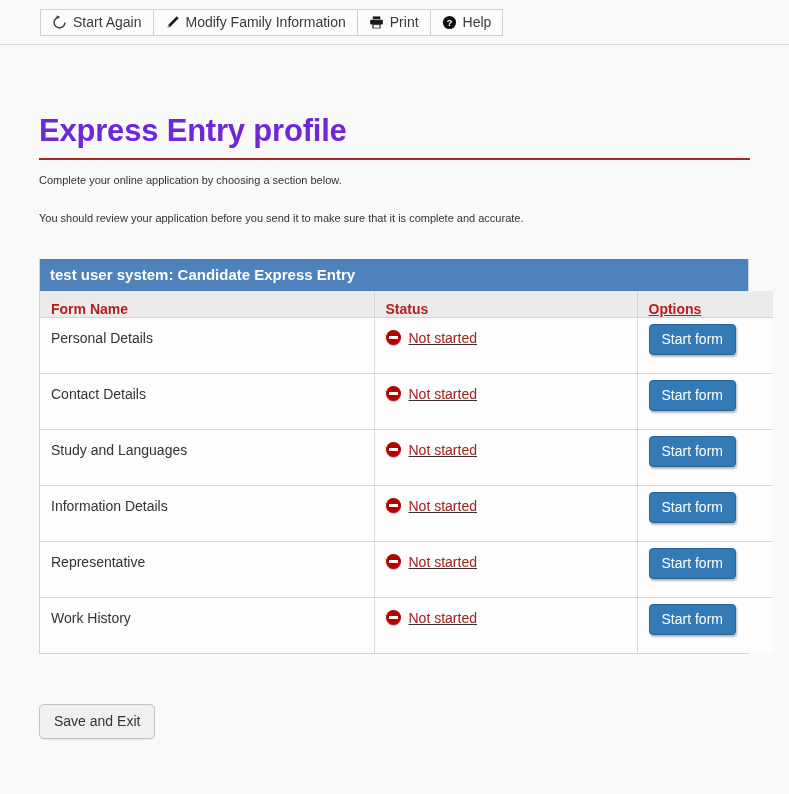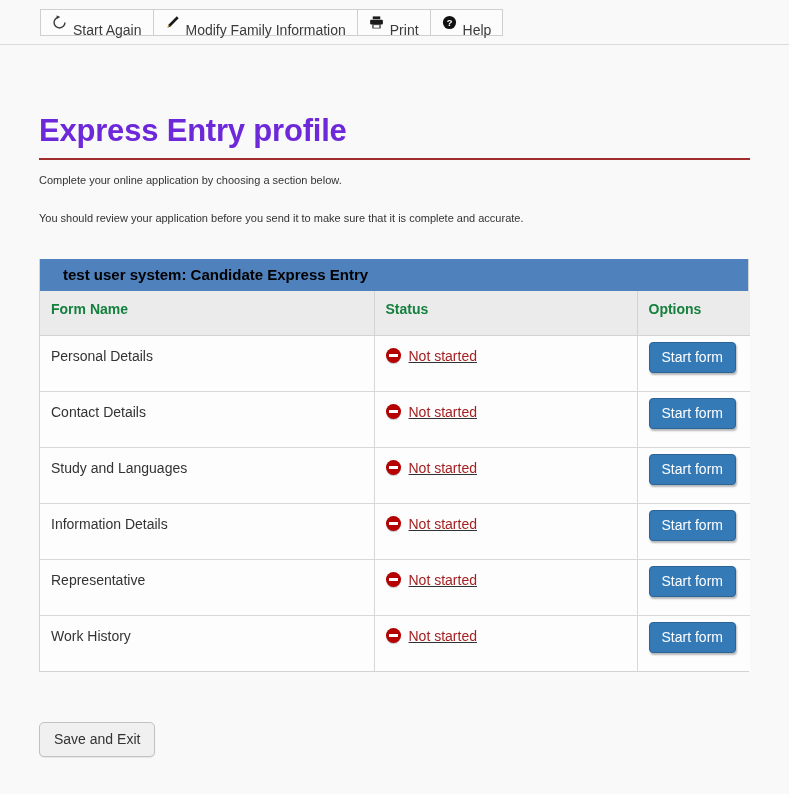--- a/index.html
+++ b/index.html
@@ -39,21 +39,21 @@
     border: 1px solid #cfcfcf;
     border-right: none;
     font-size: 14px;
     color: #3b3b3b;
     cursor: pointer;
     box-sizing: border-box;
     white-space: nowrap;
     line-height: 1;
   }
   .tb-btn:last-child { border-right: 1px solid #cfcfcf; }
-  .tb-btn .lbl { position: relative; top: 8px; }
+  .tb-btn .lbl { position: relative; top: 0px; }
 
   .ico { display: inline-block; flex: 0 0 auto; line-height: 0; }
 
   
   .page {
     padding: 0 0 0 39px;
   }
   .title {
     font-size: 31px;
     font-weight: bold;
@@ -82,60 +82,60 @@
   .table-wrap {
     margin-top: 33px;
     width: 710px;
     border: 1px solid #d3d3d3;
     border-top: none;
     box-sizing: border-box;
     background: #ffffff;
   }
   .tbl-caption {
     background: #4f81bd;
-    color: #000000;
+    color: #ffffff;
     font-weight: bold;
     font-size: 15px;
-    padding: 7px 10px 8px 23px;
+    padding: 7px 10px 8px 10px;
     box-sizing: border-box;
   }
   table {
     border-collapse: collapse;
     width: 100%;
     table-layout: fixed;
   }
   thead th {
     background: #ebebeb;
     border-bottom: 1px solid #d3d3d3;
     border-right: 1px solid #d3d3d3;
     text-align: left;
     font-size: 14px;
     font-weight: bold;
-    color: #15803d;
-    padding: 10px 0 18px 11px;
+    color: #b91c1c;
+    padding: 10px 0 0 11px;
     box-sizing: border-box;
   }
   thead th:last-child { border-right: none; }
   tbody td {
     border-bottom: 1px solid #d8d8d8;
     border-right: 1px solid #d8d8d8;
     font-size: 14px;
     color: #333333;
     vertical-align: top;
     padding: 12px 0 12px 11px;
     height: 56px;
     box-sizing: border-box;
     background: #fdfdfd;
   }
   tbody td:last-child { border-right: none; }
   tbody tr:last-child td { border-bottom: none; }
 
   .col-name   { width: 334px; }
   .col-status { width: 263px; }
-  .col-opts   { width: 113px; }
+  .col-opts   { width: 136px; text-decoration: underline; }
 
   .status-cell {
     display: flex;
     align-items: center;
     gap: 8px;
     text-decoration: underline;
   }
   .status-txt {
     color: #a52020;
     font-size: 14px;

